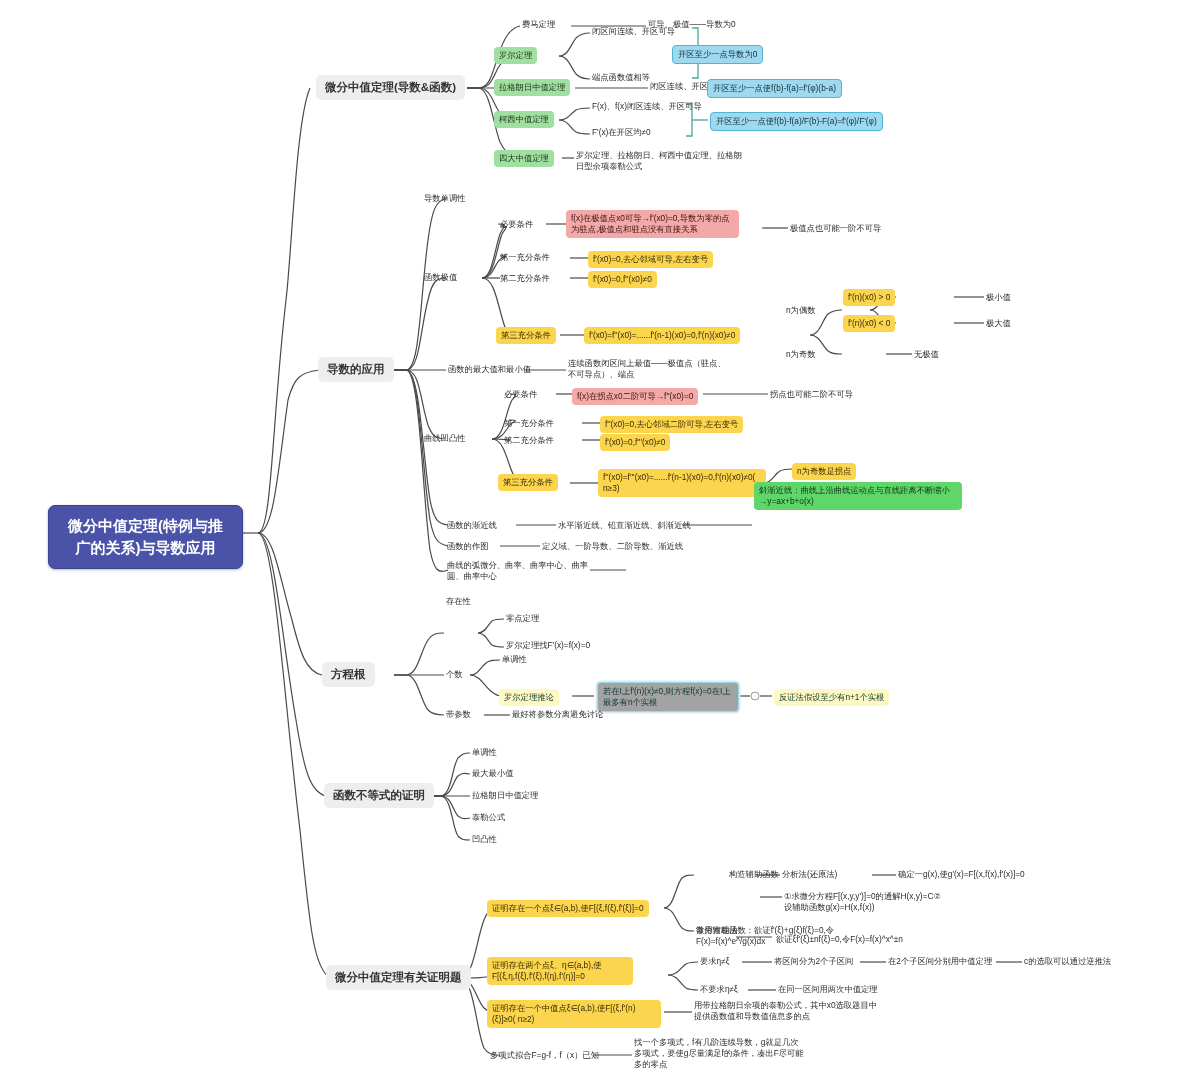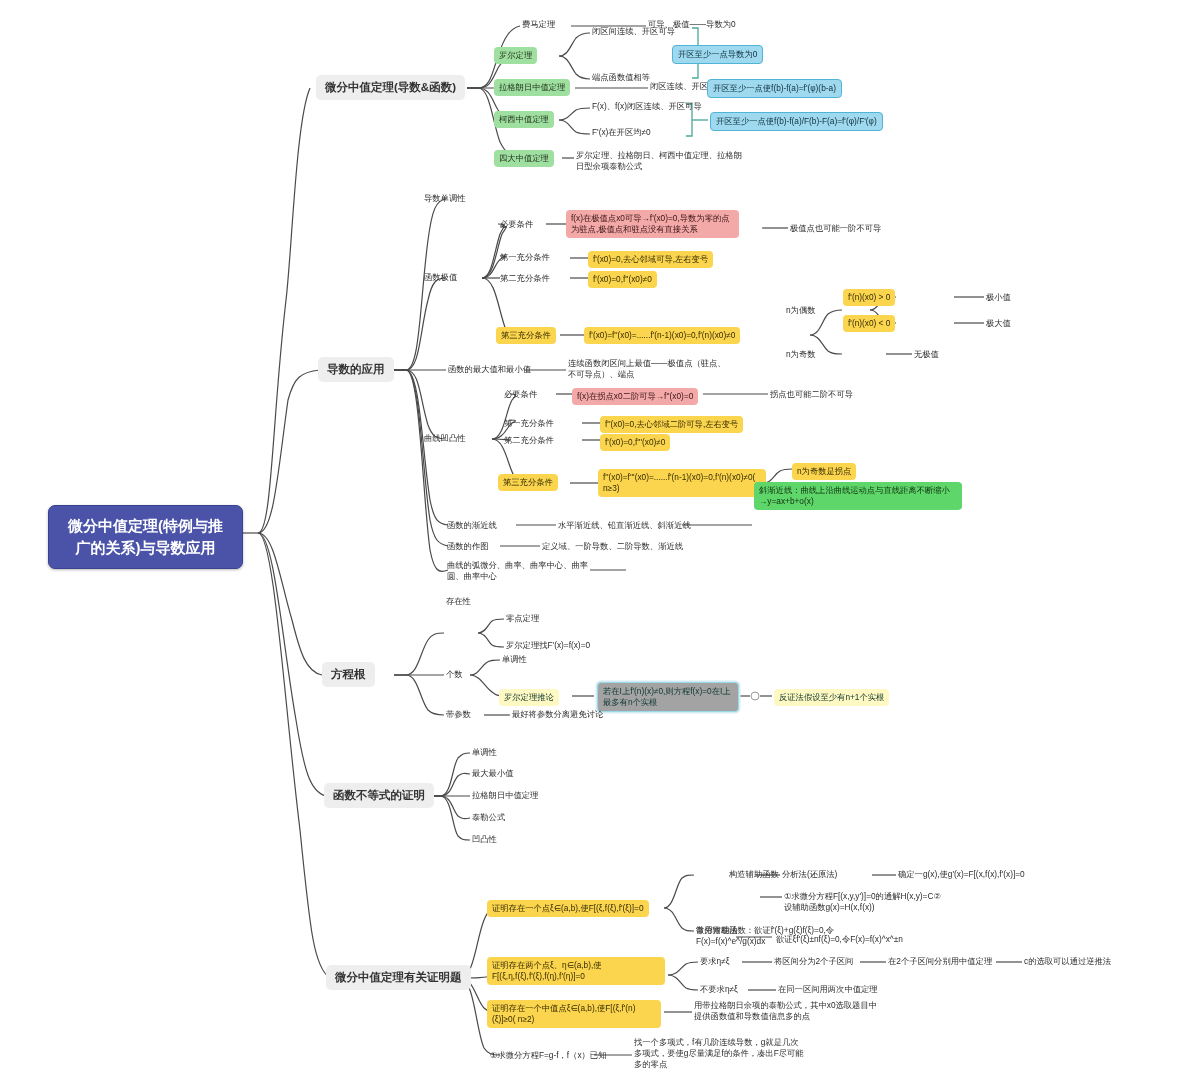--- a/index.html
+++ b/index.html
@@ -310,27 +310,27 @@
   <div class="node plain" style="left:696px; top:869px;margin-left:33px;">构造辅助函数</div>
   <div class="node plain" style="left:782px; top:869px;">分析法(还原法)</div>
   <div class="node plain" style="left:898px; top:869px;">确定一g(x),使g'(x)=F[(x,f(x),f'(x)]=0</div>
   <div class="node plain" style="left:696px; top:925px;">微分方程法</div>
   <div class="node plain" style="left:784px; top:891px; width:162px;">①求微分方程F[(x,y,y')]=0的通解H(x,y)=C②设辅助函数g(x)=H(x,f(x))</div>
 
   <div class="node plain" style="left:696px; top:925px; width:0; height:0;"></div>
   <div class="node plain" style="left:696px; top:925px; width:150px;">常用辅助函数：欲证f'(ξ)+g(ξ)f(ξ)=0,令F(x)=f(x)^e^/g(x)dx</div>
   <div class="node plain" style="left:776px; top:934px;">欲证ξf'(ξ)±nf(ξ)=0,令F(x)=f(x)^x^±n</div>
 
-  <div class="node pill yellow" style="left:487px; top:957px; width:178px;">证明存在两个点ξ、η∈(a,b),使F[(ξ,η,f(ξ),f'(ξ),f(η),f'(η)]=0</div>
+  <div class="node pill yellow" style="left:487px; top:957px; width:146px;">证明存在两个点ξ、η∈(a,b),使F[(ξ,η,f(ξ),f'(ξ),f(η),f'(η)]=0</div>
   <div class="node plain" style="left:700px; top:956px;">要求η≠ξ</div>
   <div class="node plain" style="left:774px; top:956px;">将区间分为2个子区间</div>
   <div class="node plain" style="left:888px; top:956px;">在2个子区间分别用中值定理</div>
   <div class="node plain" style="left:1024px; top:956px;">c的选取可以通过逆推法</div>
   <div class="node plain" style="left:700px; top:984px;">不要求η≠ξ</div>
   <div class="node plain" style="left:778px; top:984px;">在同一区间用两次中值定理</div>
 
   <div class="node pill yellow" style="left:487px; top:1000px; width:174px;">证明存在一个中值点ξ∈(a,b),使F[(ξ,f'(n)(ξ)]≥0( n≥2)</div>
   <div class="node plain" style="left:694px; top:1000px; width:186px;">用带拉格朗日余项的泰勒公式，其中x0选取题目中提供函数值和导数值信息多的点</div>
 
-  <div class="node plain" style="left:490px; top:1050px;">①求微分方程F=g-f，f（x）已知</div>
+  <div class="node plain" style="left:490px; top:1050px;">多项式拟合F=g-f，f（x）已知</div>
   <div class="node plain" style="left:634px; top:1037px; width:172px;">找一个多项式，f有几阶连续导数，g就是几次多项式，要使g尽量满足f的条件，凑出F尽可能多的零点</div>
 
 </div>
 
 </body></html>

